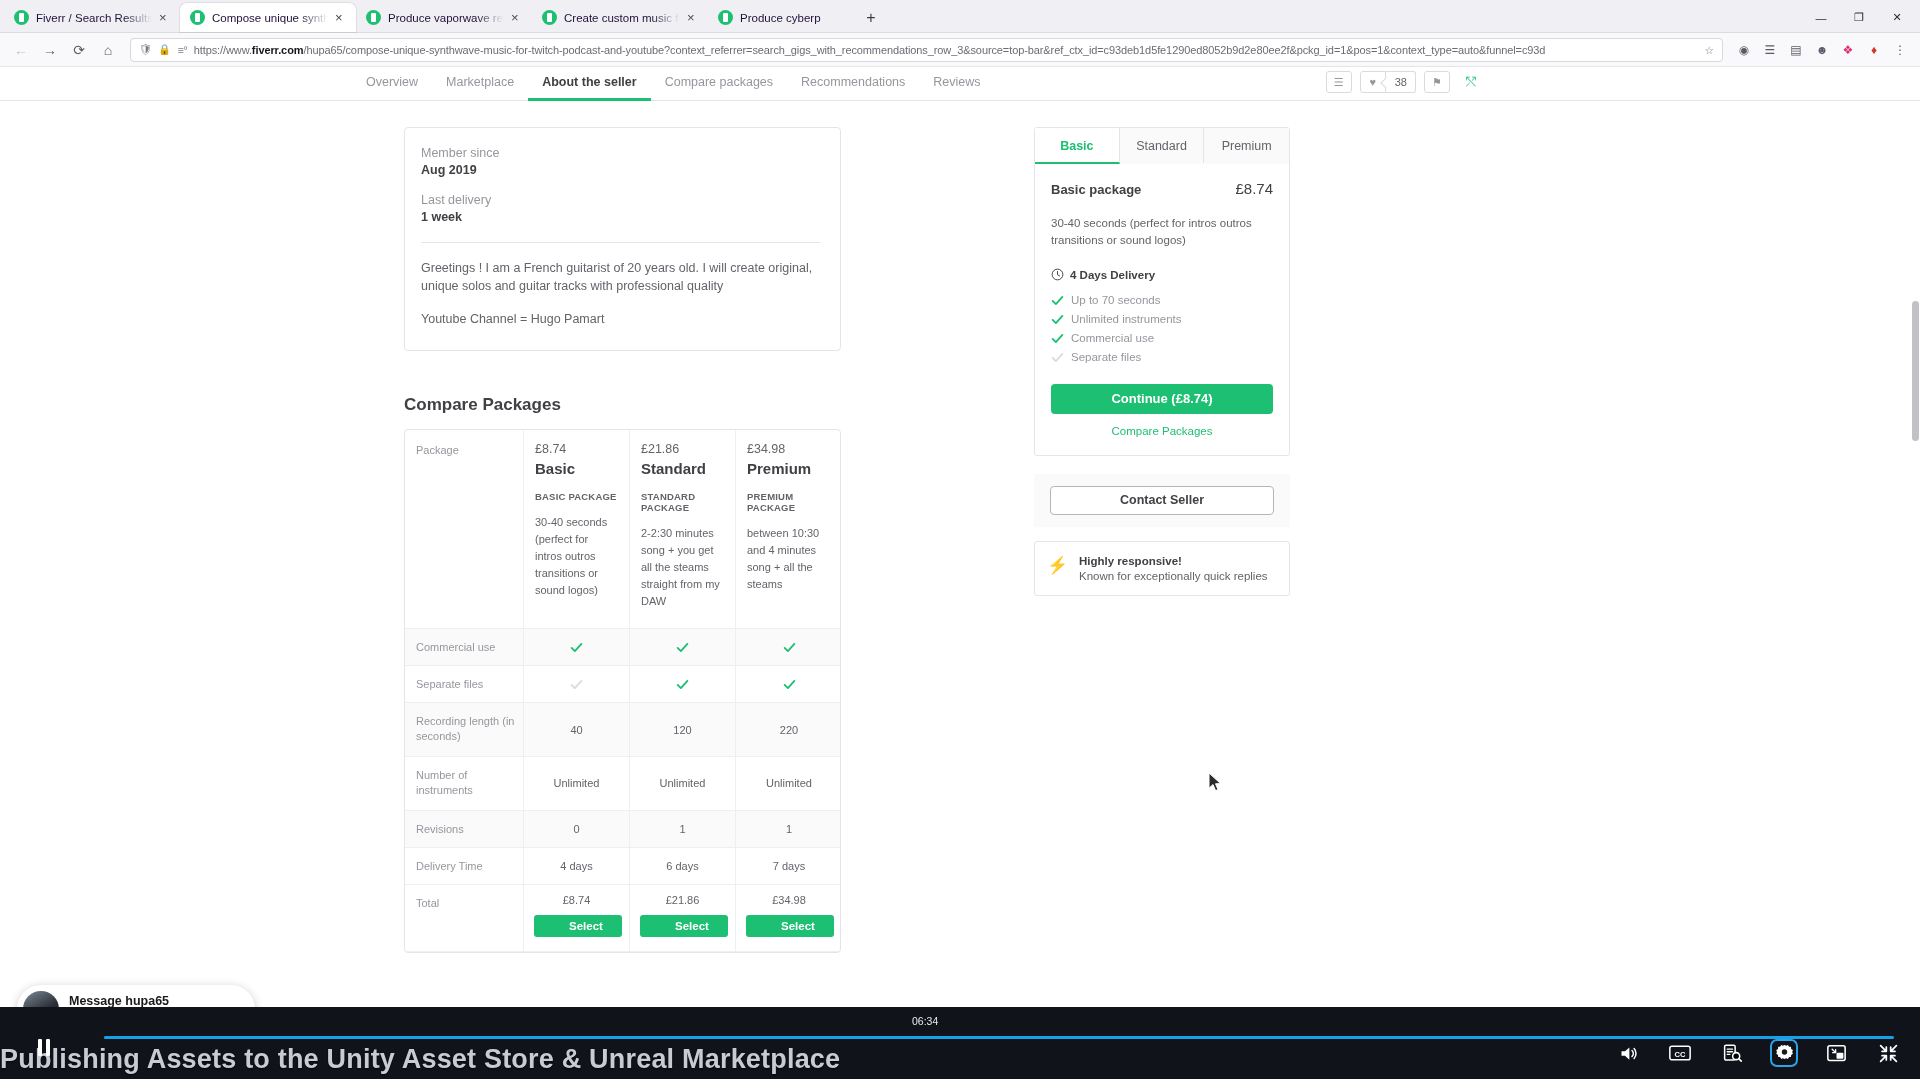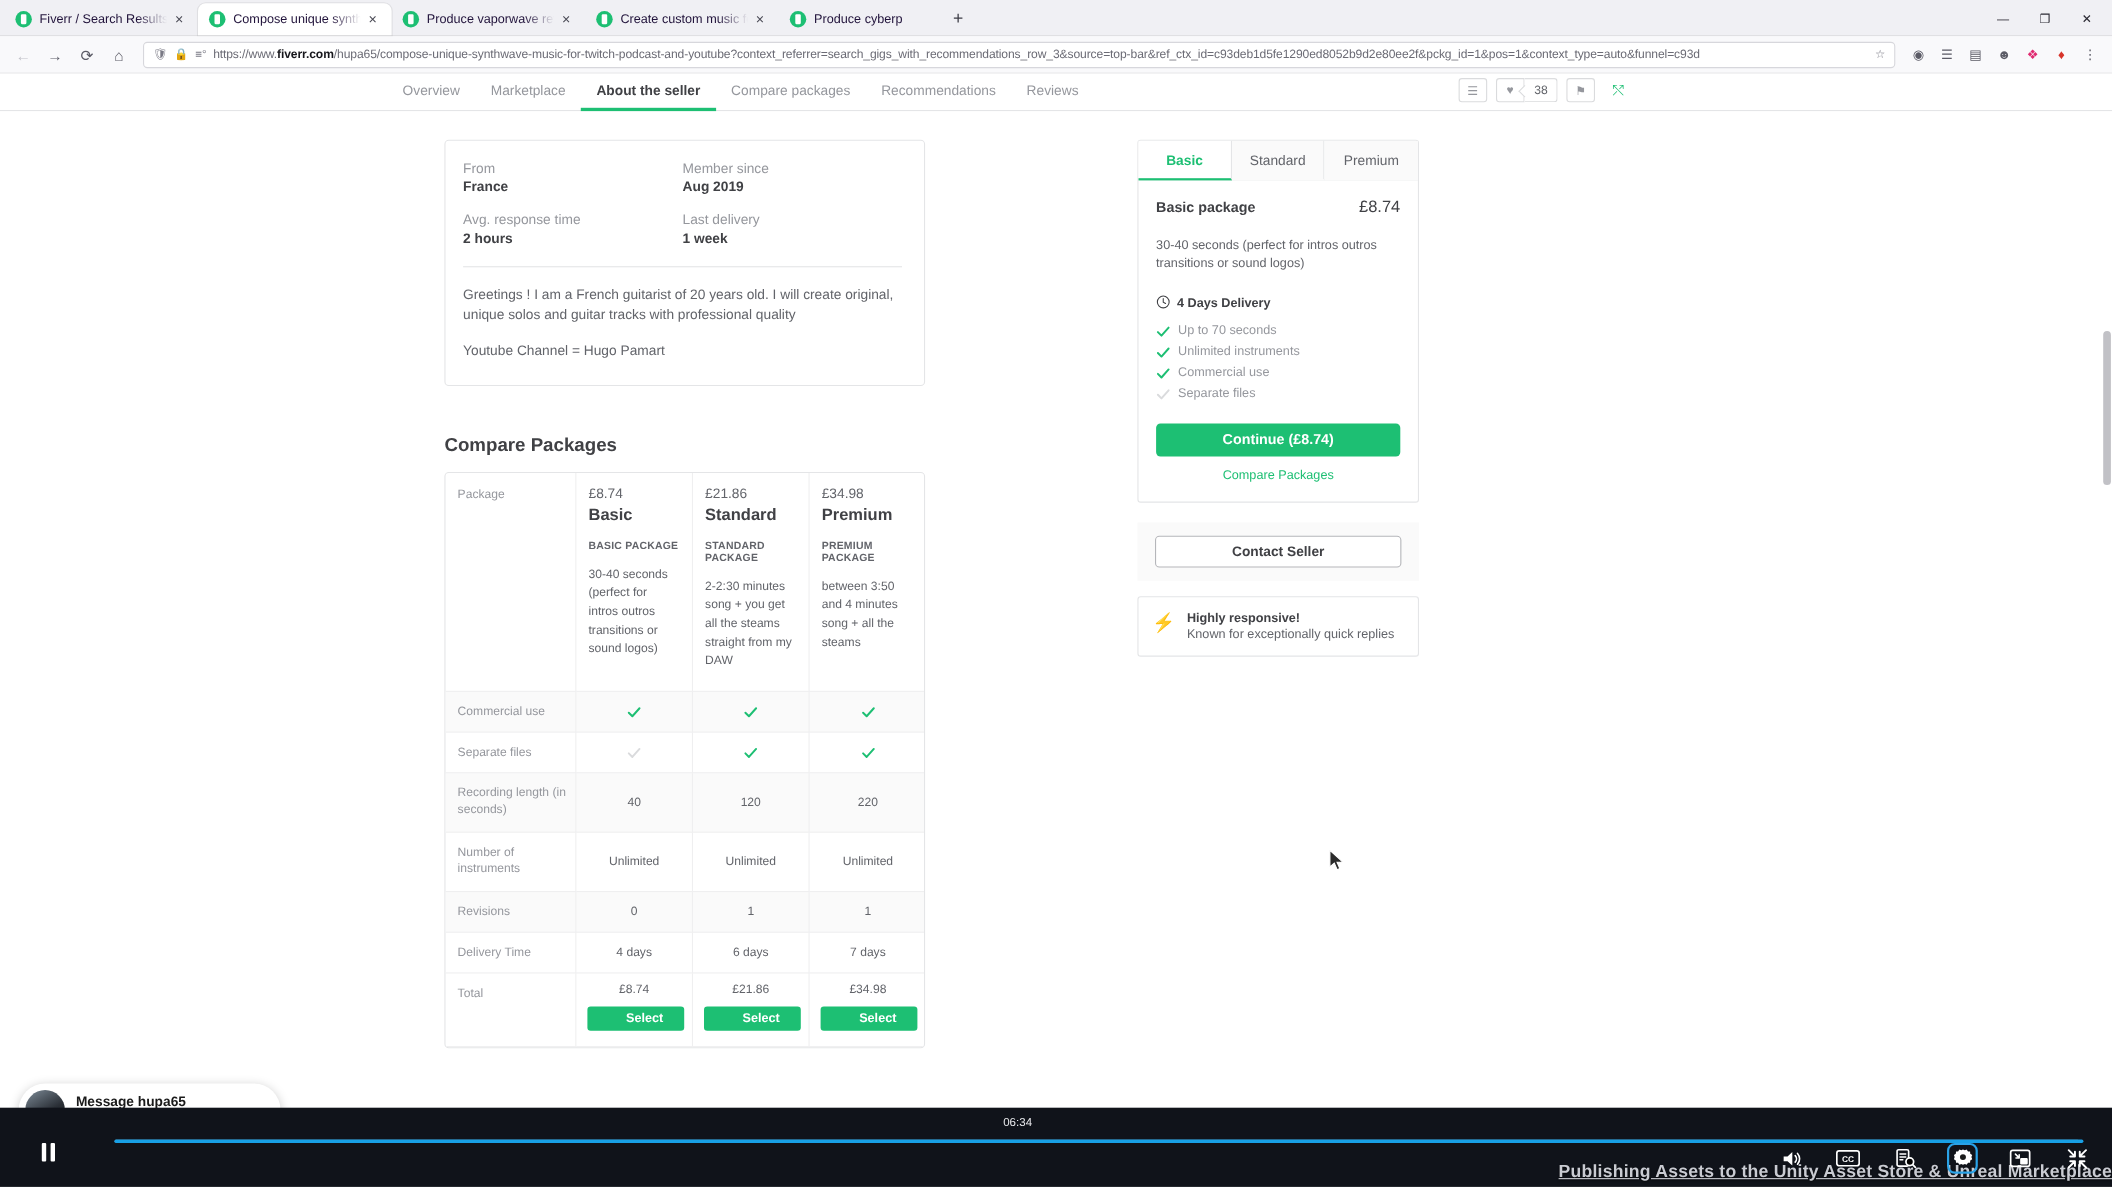--- a/index.html
+++ b/index.html
@@ -203,23 +203,23 @@
   .settings-fab {
     position: absolute; right: 42px; bottom: 36px; width: 80px; height: 32px;
     background: #1b1b24; color: #fff; border-radius: 5px; display:flex;
     align-items:center; justify-content:center; font-size: 13px; z-index: 40;
   }
 
   
   .video-layer { position: absolute; left: 0; bottom: 0; width: 1920px; height: 72px; z-index: 50; }
   .video-bg { position: absolute; inset: 0; background: #10131a; }
   .video-caption {
-    position: absolute; left: 0; right: 0; bottom: 4px; text-align: right;
-    font-size: 16px; font-weight: 700; color: #d9dbe2; letter-spacing: .2px;
-    text-shadow: 0 1px 2px rgba(0,0,0,.8); opacity: .92; text-decoration: underline;
+    position: absolute; left: 0; right: 0; bottom: 4px; text-align: left;
+    font-size: 27px; font-weight: 700; color: #d9dbe2; letter-spacing: .2px;
+    text-shadow: 0 1px 2px rgba(0,0,0,.8); opacity: .92;
   }
   .scrub-wrap { position: absolute; left: 0; right: 0; top: 28px; height: 4px; }
   .scrub-track { position: absolute; left: 104px; right: 30px; top: 1px; height: 3px; background: rgba(255,255,255,.28); border-radius: 2px;}
   .scrub-fill  { position: absolute; left: 104px; top: 1px; height: 3px; width: 1790px; background: #18a0e6; border-radius: 2px;}
   .scrub-time {
     position: absolute; left: 912px; top: -20px; font-size: 10.5px; color: #e8e9ec;
   }
   .play-btn {
     position: absolute; left: 30px; bottom: 18px; width: 28px; height: 28px;
     display: flex; align-items: center; justify-content: center; gap: 4px;
@@ -320,30 +320,20 @@
     </div>
 
     <div class="content">
 
       <div class="left-col">
 
         <div class="card seller-card">
           <div class="stats">
             <div class="stat-col">
               <div class="stat">
-                <div class="lbl">From</div>
-                <div class="val">France</div>
-              </div>
-              <div class="stat">
-                <div class="lbl">Avg. response time</div>
-                <div class="val">2 hours</div>
-              </div>
-            </div>
-            <div class="stat-col">
-              <div class="stat">
                 <div class="lbl">Member since</div>
                 <div class="val">Aug 2019</div>
               </div>
               <div class="stat">
                 <div class="lbl">Last delivery</div>
                 <div class="val">1 week</div>
               </div>
             </div>
           </div>
           <div class="divider"></div>
@@ -368,21 +358,21 @@
             <div class="pcell c-pkg">
               <div class="price-sm">£21.86</div>
               <div class="pkg-name">Standard</div>
               <div class="pkg-tag">STANDARD PACKAGE</div>
               <div class="pkg-desc">2-2:30 minutes song + you get all the steams straight from my DAW</div>
             </div>
             <div class="pcell c-pkg">
               <div class="price-sm">£34.98</div>
               <div class="pkg-name">Premium</div>
               <div class="pkg-tag">PREMIUM PACKAGE</div>
-              <div class="pkg-desc">between 3:50 and 4 minutes song + all the steams</div>
+              <div class="pkg-desc">between 10:30 and 4 minutes song + all the steams</div>
             </div>
           </div>
 
           <div class="prow r-shade">
             <div class="pcell c-label">Commercial use</div>
             <div class="pcell c-pkg cellv">
                 <span class="chk">
                   <svg width="13" height="13" viewBox="0 0 16 16">
                     <path d="M2 8.5 L6 12.5 L14 3.5" stroke="#1dbf73" stroke-width="2.2" fill="none" stroke-linecap="round" stroke-linejoin="round"></path>
                   </svg>

